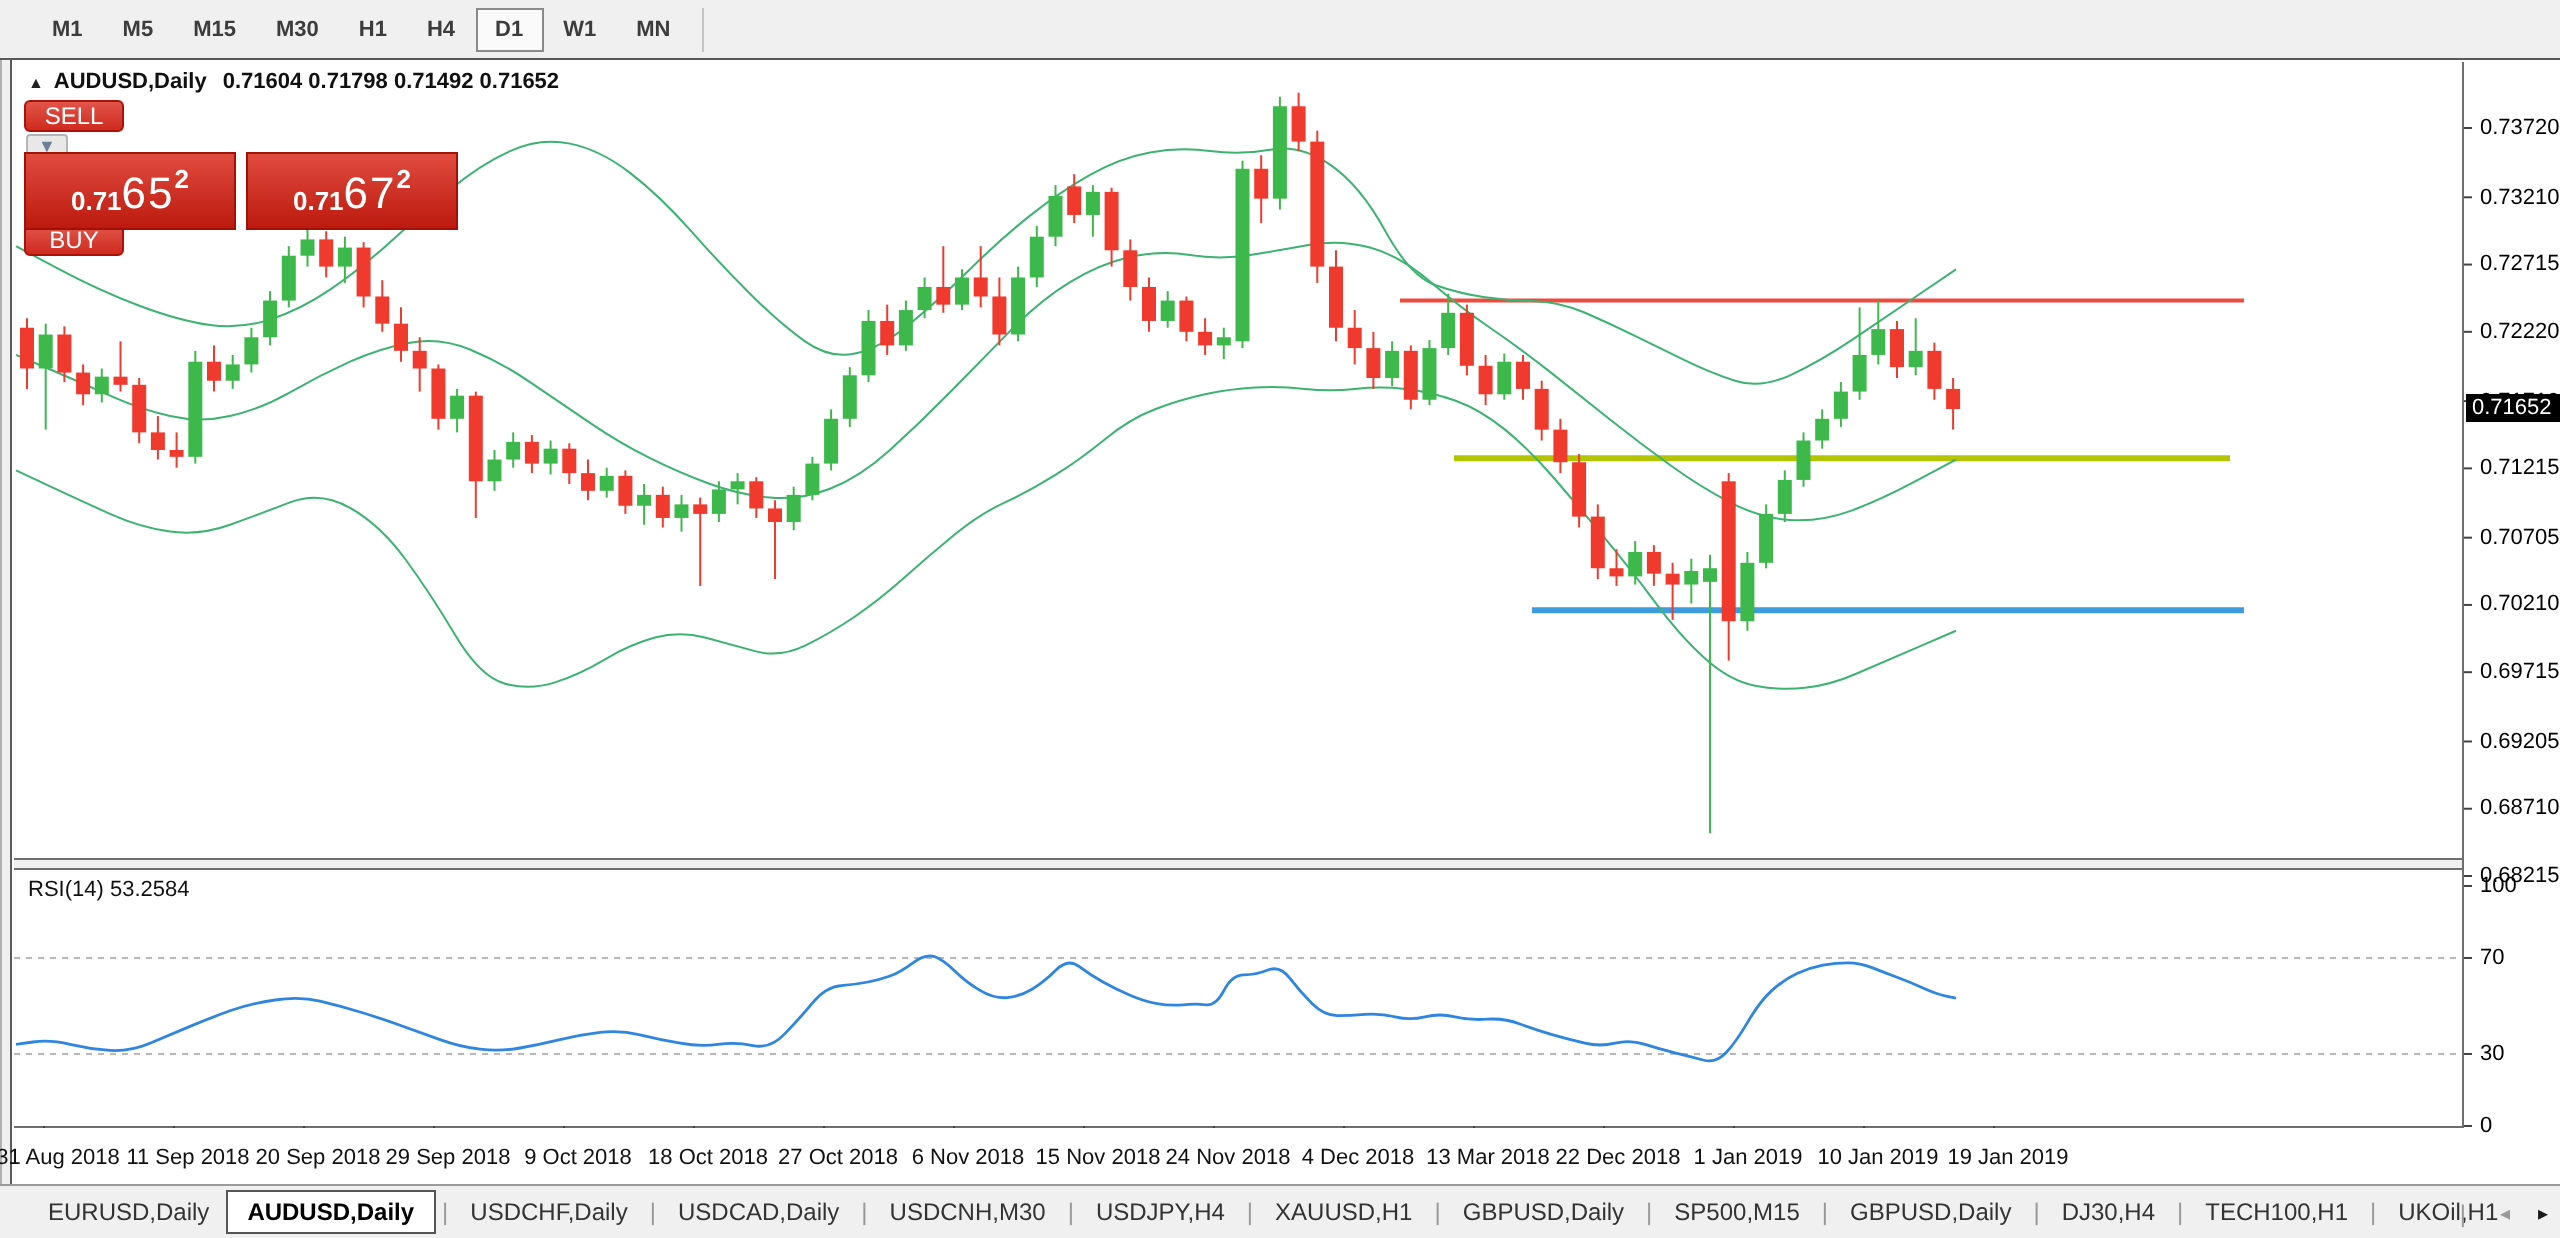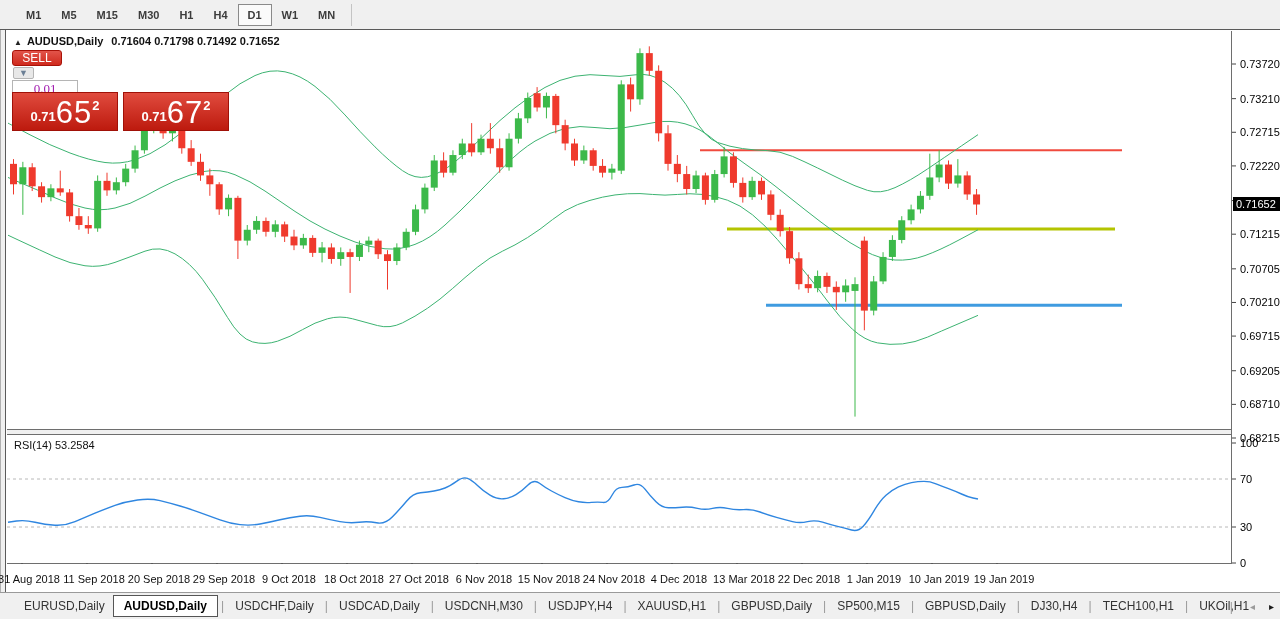--- a/index.html
+++ b/index.html
@@ -30,27 +30,27 @@
   .panel { position:absolute; left:12px; top:20px; width:218px; }
   .panel-row1 { display:flex; height:24px;flex-direction:column; }
   .tradebtn { width:50px; height:24px; background:linear-gradient(#e2544a,#cf2a1d);
     border:1px solid #a81208; border-radius:3px; color:#fff; font-size:12px;
     display:flex; align-items:center; justify-content:center; cursor:pointer; }
   .spin { width:21px; height:22px; margin:1px 1px; background:#e8e8e8;
     border:1px solid #b5b5b5; border-radius:2px; color:#6b7f95; font-size:9px;
     display:flex; align-items:center; justify-content:center; cursor:pointer; }
   .lot { width:66px; height:24px; border:1px solid #b5b5b5; font-size:13px;
     text-align:center; color:#a21caf; font-family:Liberation Serif, serif; }
-  .panel-row2 { display:flex; margin-top:18px; }
+  .panel-row2 { display:flex; margin-top:2px; }
   .pricebox { width:106px; height:39px; background:linear-gradient(#e04b3e,#bd1a0e);
     border:1px solid #a01108; color:#fff; display:flex; align-items:flex-end;
     justify-content:center; padding-bottom:2px; cursor:pointer; }
   .pricebox + .pricebox { margin-left:5px; }
   .pricebox .small { font-size:13px; font-weight:700; margin-bottom:4px; }
-  .pricebox .big { font-size:31px; line-height:30px; letter-spacing:1px; }
+  .pricebox .big { font-size:22px; line-height:30px; letter-spacing:1px; }
   .pricebox .sup { font-size:13px; font-weight:700; margin-bottom:15px; }
 
   
   .plabel { position:absolute; left:1240px; font-size:11px; color:#000; height:13px;
     line-height:13px; white-space:nowrap; }
   .ptag { position:absolute; left:1233px; width:47px; height:14px; background:#000;
     color:#fff; font-size:11px; line-height:14px; padding-left:3px; z-index:5; }
   .tlabel { position:absolute; top:543px; font-size:11px; color:#111;
     transform:translateX(-50%); white-space:nowrap; }
   .rsi-label { position:absolute; left:14px; top:409px; font-size:11px; color:#111; }

